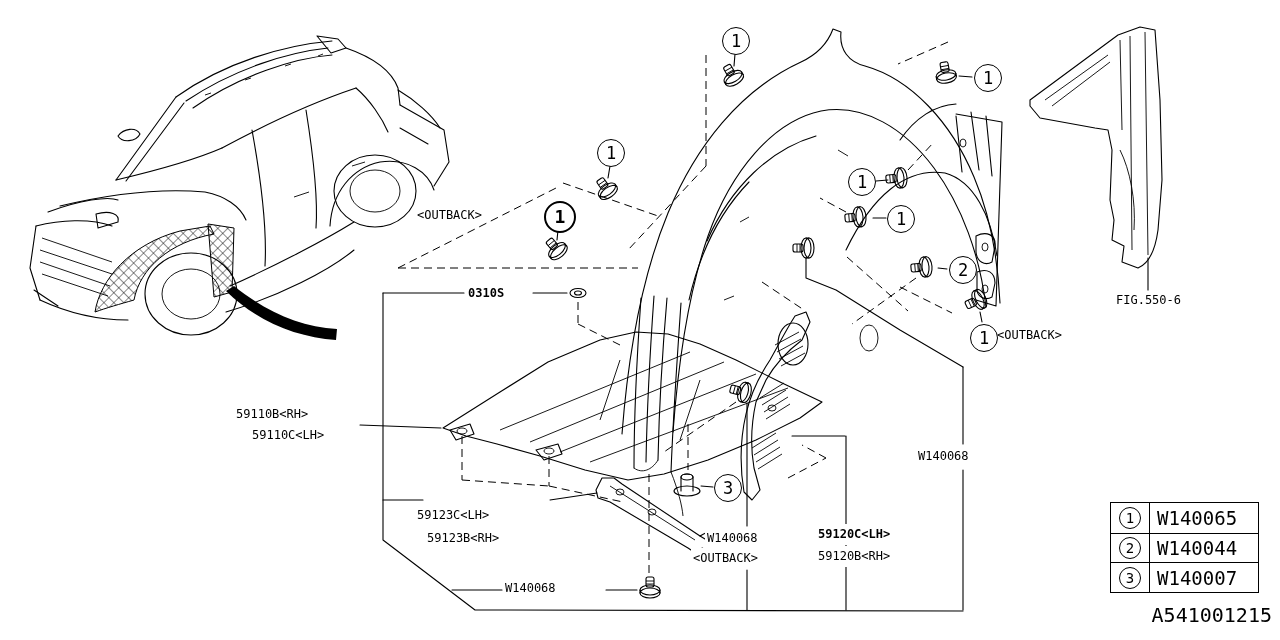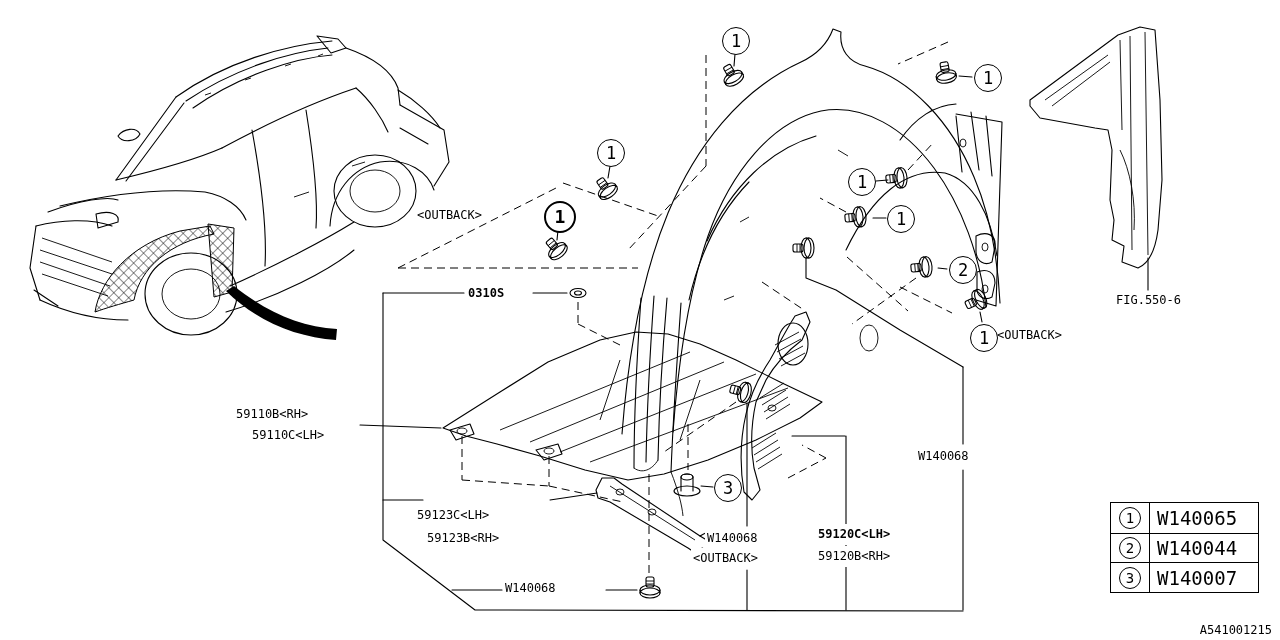--- a/index.html
+++ b/index.html
@@ -18,21 +18,21 @@
            font-size:17px;line-height:1;}
   .callout.bold{width:28px;height:28px;border-width:2.4px;font-weight:bold;font-size:18px;}
   .legend{position:absolute;left:1110px;top:502px;width:147px;height:89px;border:1.6px solid #000;
           display:grid;grid-template-rows:1fr 1fr 1fr;background:#fff;}
   .legend-row{display:grid;grid-template-columns:38px 1fr;align-items:center;border-top:1.4px solid #000;}
   .legend-row:first-child{border-top:none;}
   .legend-num{justify-self:center;width:20px;height:20px;border:1.2px solid #000;border-radius:50%;
               display:flex;align-items:center;justify-content:center;font-size:14px;}
   .legend-col{border-left:1.4px solid #000;height:100%;display:flex;align-items:center;padding-left:7px;
               font-size:19px;}
-  .footer-code{position:absolute;left:1146px;top:623px;width:126px;text-align:right;font-size:12px;}
+  .footer-code{position:absolute;left:1146px;top:603px;width:126px;text-align:right;font-size:20px;}
 </style>
 </head>
 <body>
 
 <div class="stage">
 
 <svg class="art" width="1280" height="640" viewBox="0 0 1280 640">
   <defs>
     <pattern id="xh" patternUnits="userSpaceOnUse" width="7" height="7" patternTransform="rotate(45)">
       <path d="M0,0 H7 M0,0 V7" stroke="#000" stroke-width="0.9" fill="none"></path>

